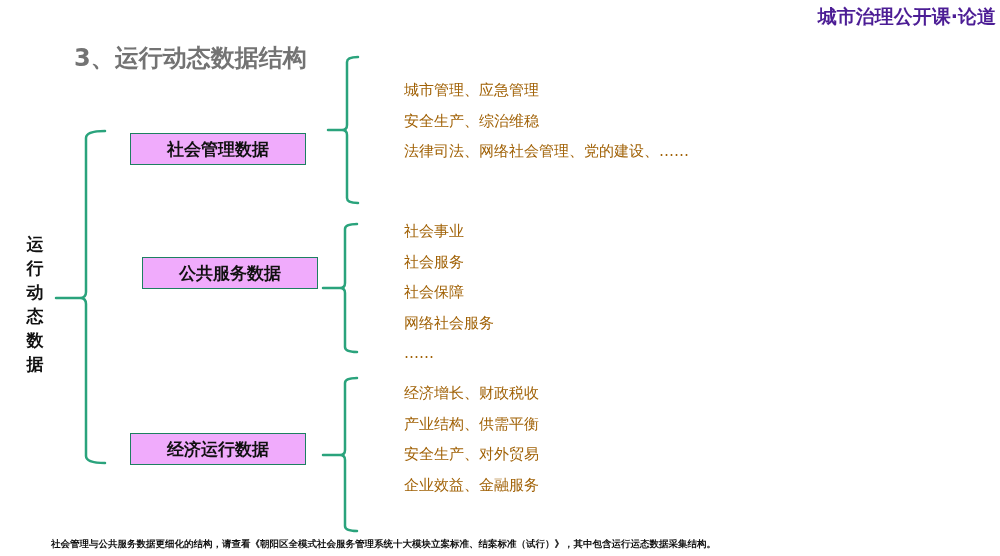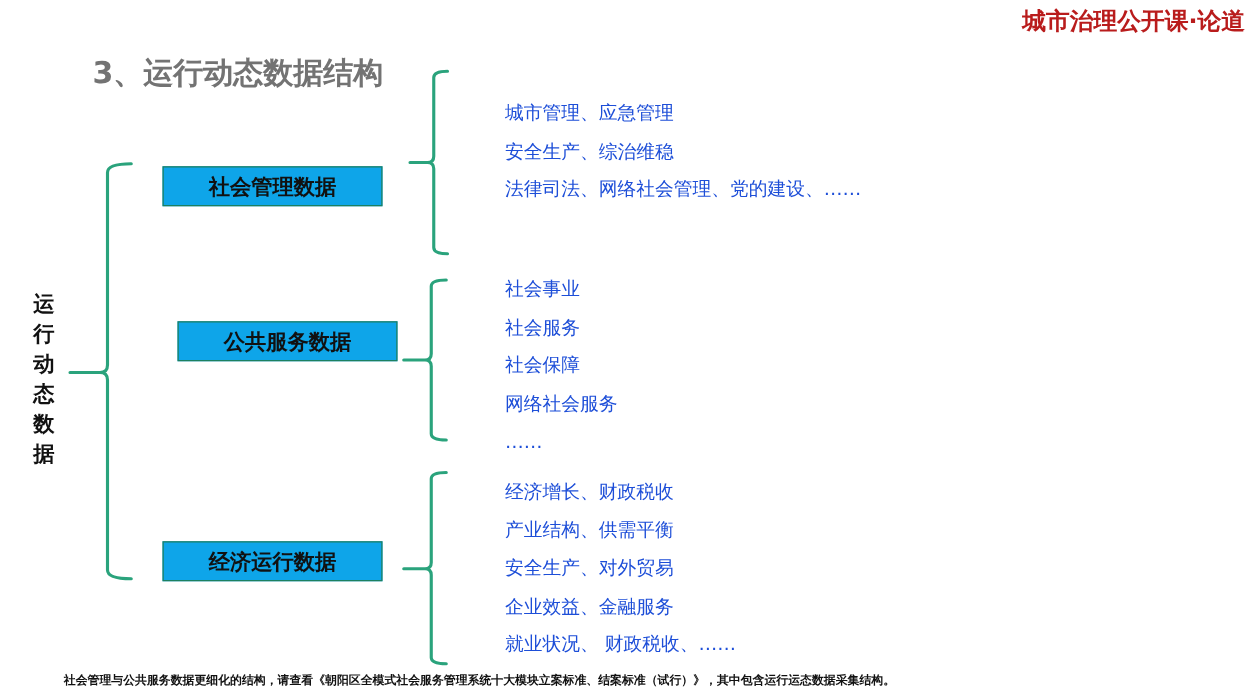--- a/index.html
+++ b/index.html
@@ -4,43 +4,43 @@
   <style>
     html, body { margin: 0; padding: 0; }
     body {
       width: 1000px; height: 556px; position: relative; overflow: hidden;
       background: #ffffff;
       font-family: "DejaVu Sans", "Liberation Sans", sans-serif;
       color: #222;
     }
     .brand {
       position: absolute; right: 4px; top: 4px;
-      font-size: 19px; font-weight: bold; color: #b91c1c; letter-spacing: 0px;
+      font-size: 19px; font-weight: bold; color: #4c1d95; letter-spacing: 0px;
     }
     .title {
       position: absolute; left: 74px; top: 42px;
       font-size: 24px; font-weight: bold; color: #737373;
     }
     .vlabel {
       position: absolute; left: 24px; top: 232px; width: 22px;
       font-size: 17px; font-weight: bold; color: #111; line-height: 24px;
       text-align: center;
     }
     .vlabel span { display: block; }
     svg.brackets { position: absolute; left: 0; top: 0; }
     .box {
       position: absolute; left: 130px; width: 176px; height: 32px;
-      background: #0ea5e9; border: 1px solid #1d8060;
+      background: #f0abfc; border: 1px solid #1d8060;
       display: flex; align-items: center; justify-content: center;
       font-size: 17px; font-weight: bold; color: #111;
       box-sizing: border-box;
     }
     .list {
       position: absolute; left: 404px; margin: 0; padding: 0; list-style: none;
-      font-size: 15px; color: #1d4ed8;
+      font-size: 15px; color: #a16207;
     }
     .list li { height: 30.5px; line-height: 30.5px; white-space: nowrap; }
     .footnote {
       position: absolute; left: 51px; top: 538px;
       font-size: 9.5px; font-weight: bold; color: #111; white-space: nowrap;
     }
   </style>
 </head>
 <body>
 
@@ -86,16 +86,15 @@
   <li>社会保障</li>
   <li>网络社会服务</li>
   <li>……</li>
 </ul>
 
 <ul class="list" style="top:378px;">
   <li>经济增长、财政税收</li>
   <li>产业结构、供需平衡</li>
   <li>安全生产、对外贸易</li>
   <li>企业效益、金融服务</li>
-  <li>就业状况、 财政税收、……</li>
 </ul>
 
 <div class="footnote">社会管理与公共服务数据更细化的结构，请查看《朝阳区全模式社会服务管理系统十大模块立案标准、结案标准（试行）》，其中包含运行运态数据采集结构。</div>
 
 </body></html>

